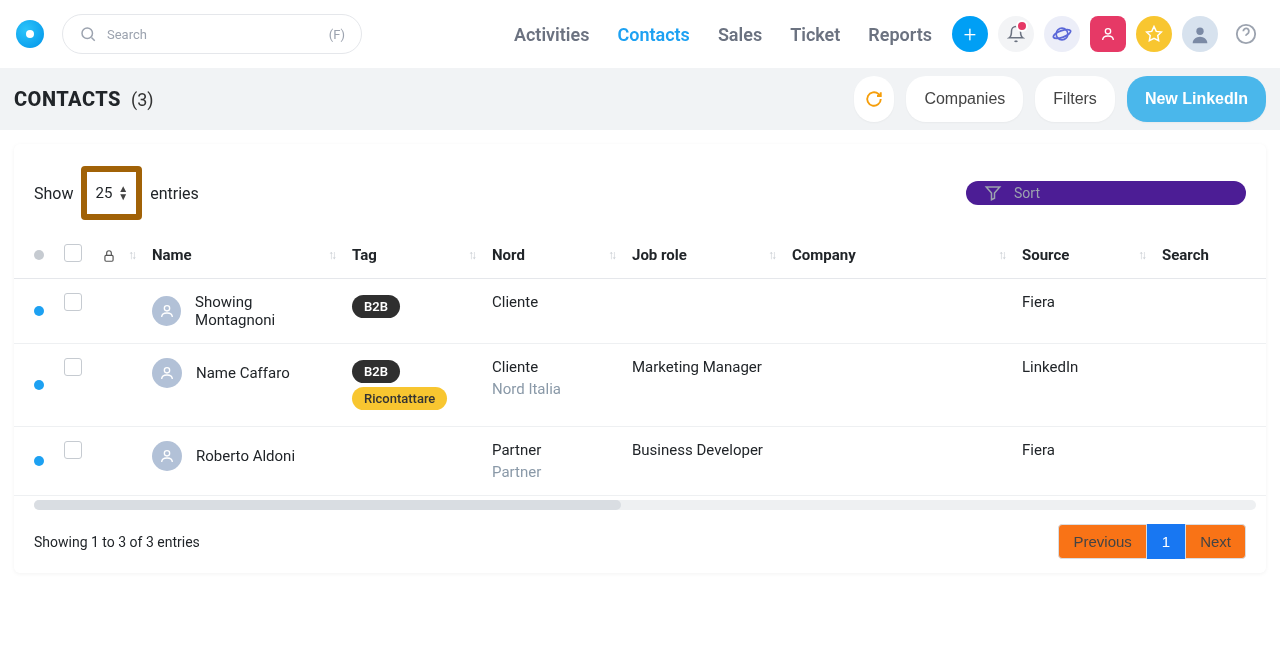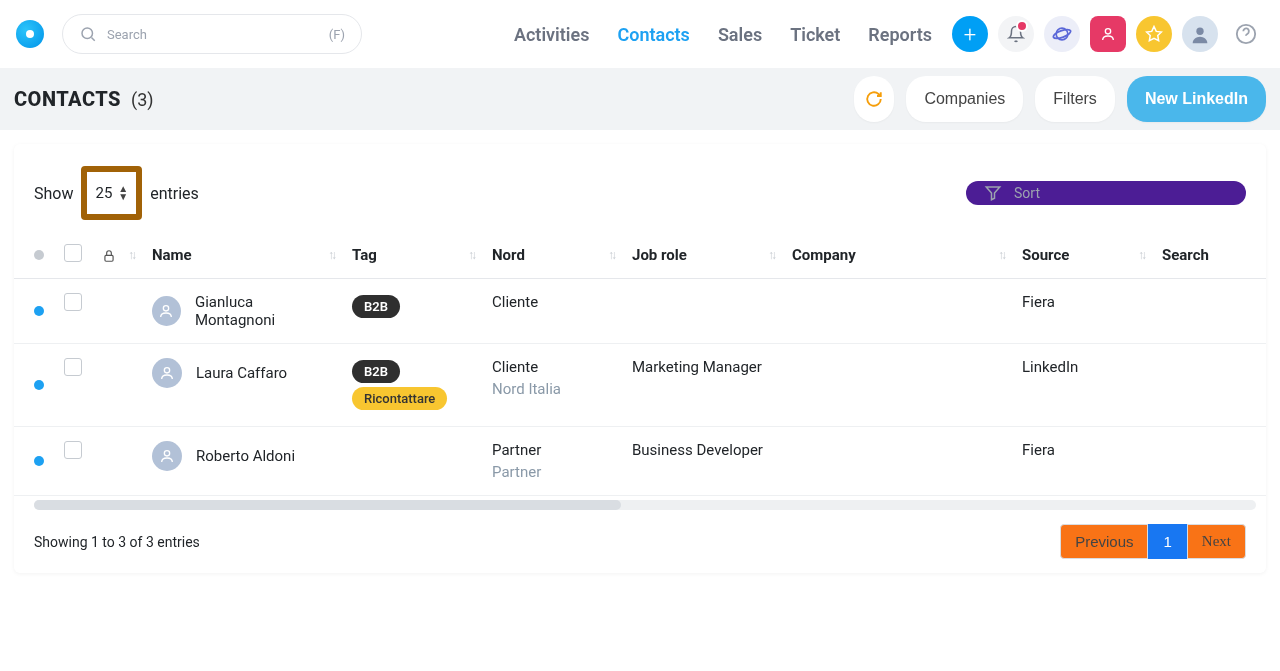--- a/index.html
+++ b/index.html
@@ -136,21 +136,21 @@
 .scroll-thumb { position:absolute; left:0; top:0; height:10px; width:48%; background:#d9dde2; border-radius:5px;}
 
 
 .cardfoot { display:flex; align-items:center; padding:14px 20px 4px; }
 .cardfoot .spacer{flex:1;}
 .pgn { display:flex; }
 .pgbtn {
   border:1px solid #d9dde2; padding:8px 14px; font-size:15px; color:#444; background:#f97316; cursor:pointer;
 }
 .pgbtn:first-child{ border-radius:4px 0 0 4px;}
-.pgbtn:last-child{ border-radius:0 4px 4px 0;font-family:Liberation Serif, serif;}
+.pgbtn:last-child{ border-radius:0 4px 4px 0;}
 .pgbtn.active{ background:#1877f2; color:#fff; border-color:#1877f2;}
 
 .svgico{ display:block;}
 </style>
 </head>
 <body>
 
 <div class="topnav">
   <div class="logo"></div>
   <div class="search">
@@ -272,21 +272,21 @@
     <td><span class="chk"></span></td>
     <td></td>
     <td>
       <div class="row-lead">
         <span class="avatar">
           <svg width="16" height="16" viewBox="0 0 24 24" fill="none" stroke="#fff" stroke-width="2">
                   <circle cx="12" cy="8" r="4"></circle>
                   <path d="M4 21c0-4 4-6 8-6s8 2 8 6"></path>
                 </svg>
         </span>
-        <span>Gianluca Montagnoni</span>
+        <span>Showing Montagnoni</span>
       </div>
     </td>
     <td><span class="tag tag-dark">B2B</span></td>
     <td>
             <div>Cliente</div>
           </td>
     <td></td>
     <td></td>
     <td>Fiera</td>
     <td></td>
@@ -296,21 +296,21 @@
     <td><span class="chk"></span></td>
     <td></td>
     <td>
       <div class="row-lead">
         <span class="avatar">
           <svg width="16" height="16" viewBox="0 0 24 24" fill="none" stroke="#fff" stroke-width="2">
                   <circle cx="12" cy="8" r="4"></circle>
                   <path d="M4 21c0-4 4-6 8-6s8 2 8 6"></path>
                 </svg>
         </span>
-        <span>Laura Caffaro</span>
+        <span>Name Caffaro</span>
       </div>
     </td>
     <td><span class="tag tag-dark">B2B</span><span class="tag tag-yellow">Ricontattare</span></td>
     <td>
             <div>Cliente</div>
             <div class="sub">Nord Italia</div>
           </td>
     <td>Marketing Manager</td>
     <td></td>
     <td>LinkedIn</td>

